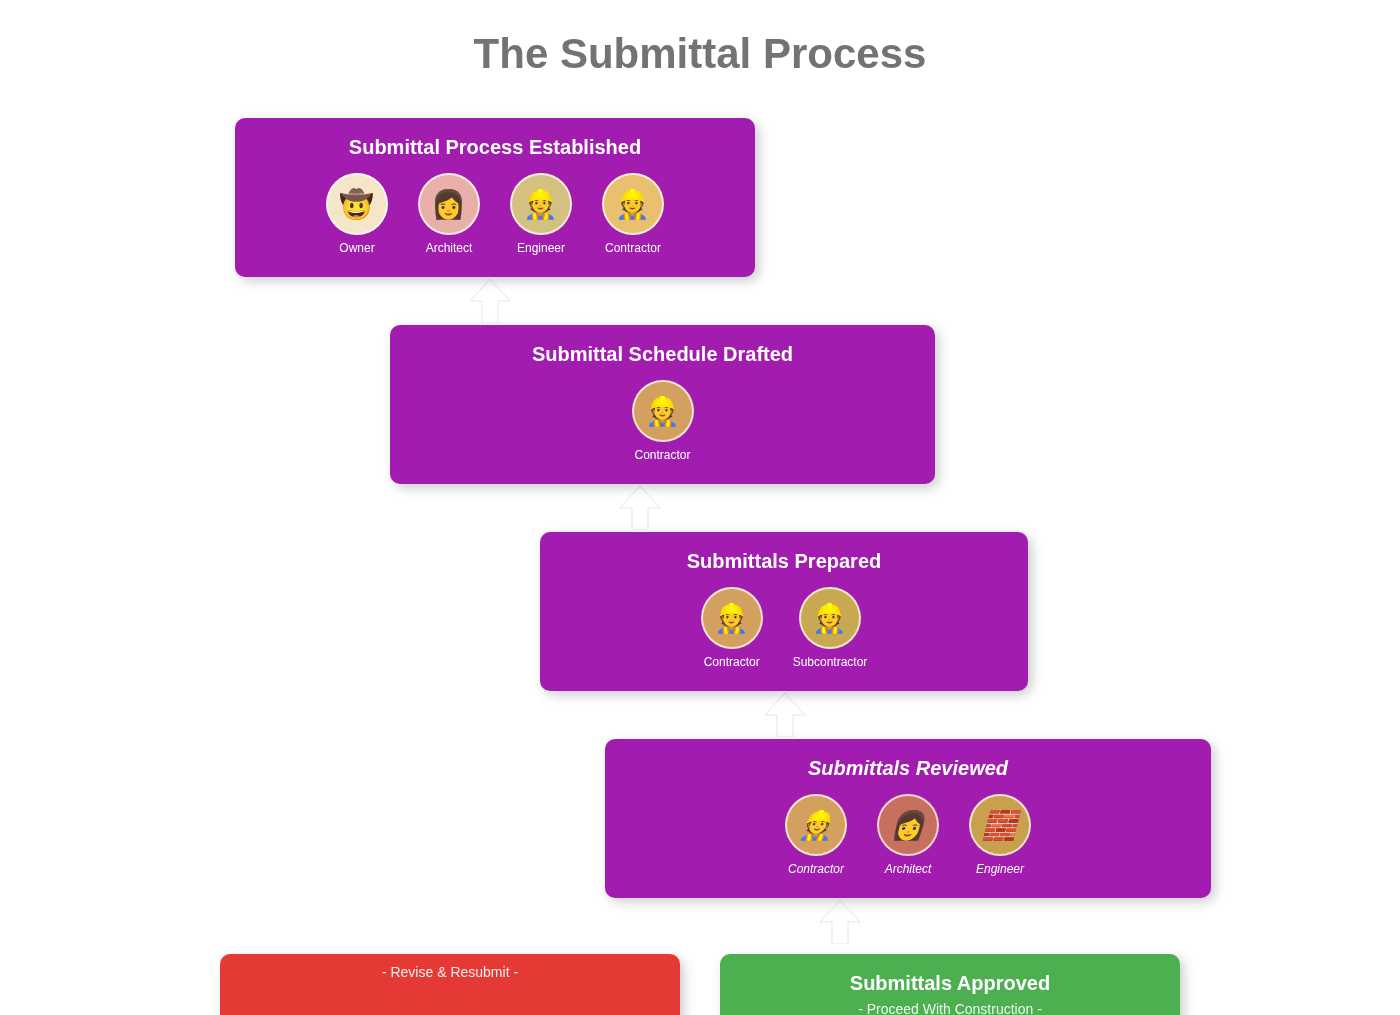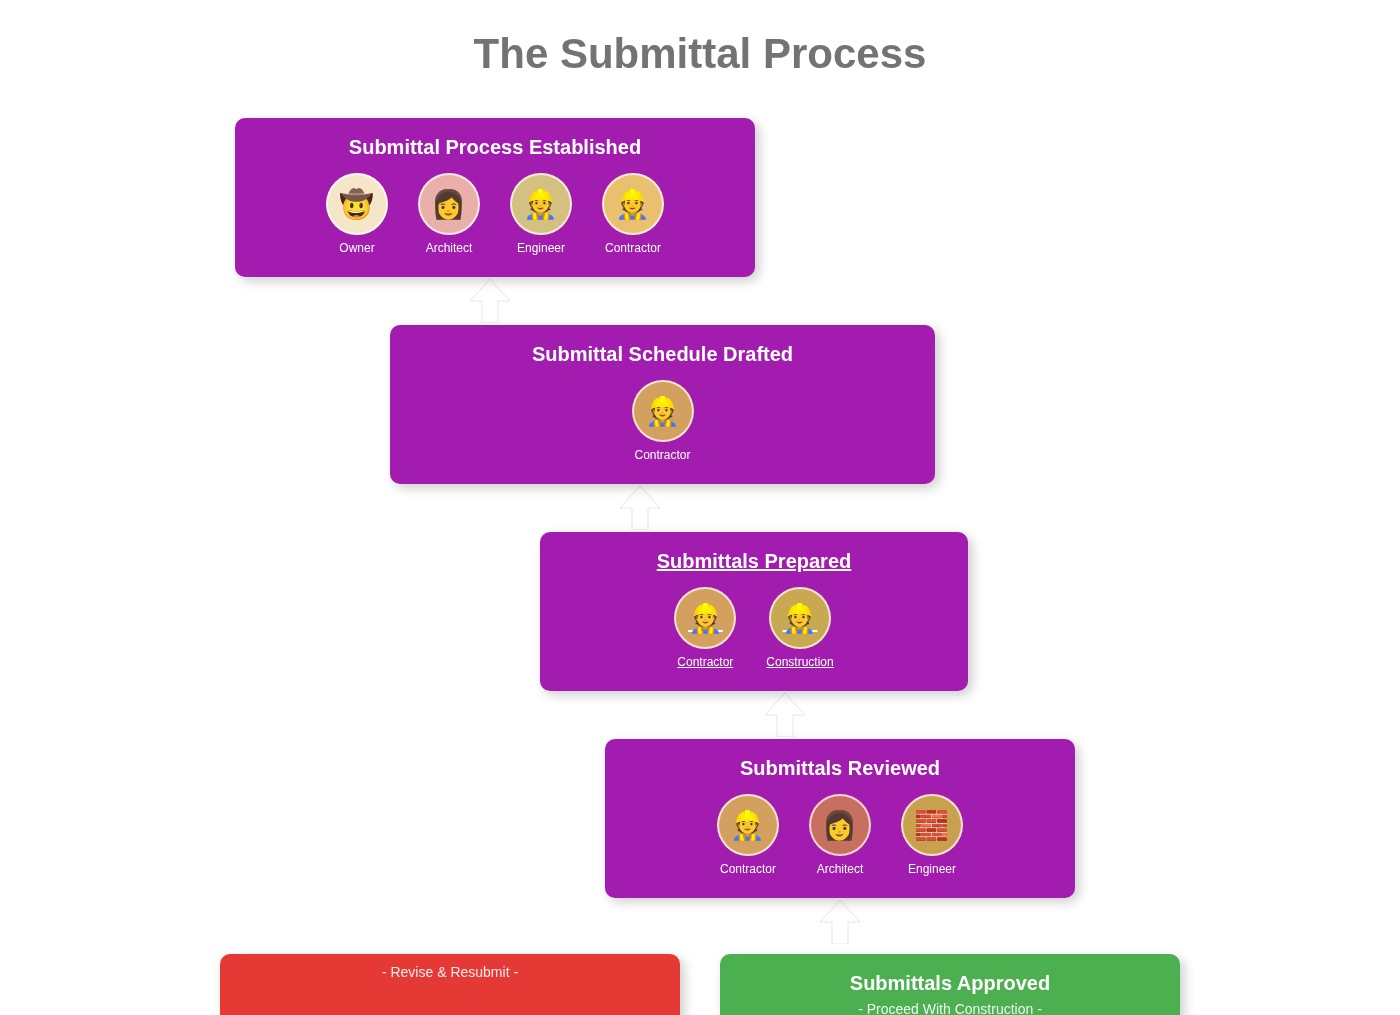--- a/index.html
+++ b/index.html
@@ -88,22 +88,22 @@
       margin: 2px 0;
     }
     .arrow-down svg {
       width: 40px;
       height: 44px;
     }
 
     
     .step-row-1 { width: 520px; align-self: flex-start; margin-left: 155px; }
     .step-row-2 { width: 545px; align-self: flex-start; margin-left: 310px; }
-    .step-row-3 { width: 428px; align-self: flex-start; margin-left: 460px; text-decoration: underline; }
-    .step-row-4 { width: 470px; align-self: flex-start; margin-left: 525px; }
+    .step-row-3 { width: 488px; align-self: flex-start; margin-left: 460px; }
+    .step-row-4 { width: 606px; align-self: flex-start; margin-left: 525px; font-style: italic; }
 
     .arrow-row-1 { margin-left: 390px; }
     .arrow-row-2 { margin-left: 540px; }
     .arrow-row-3 { margin-left: 685px; }
     .arrow-row-4 { margin-left: 740px; }
 
     
     .bottom-row {
       display: flex;
       flex-direction: row;
@@ -184,21 +184,21 @@
 
     <div class="step-box blue step-row-3">
       <div class="step-title">Submittals Prepared</div>
       <div class="avatars-row">
         <div class="avatar-item">
           <div class="avatar-circle" style="background:#d4a060;">👷</div>
           <span class="avatar-label">Contractor</span>
         </div>
         <div class="avatar-item">
           <div class="avatar-circle" style="background:#c8a850;">👷</div>
-          <span class="avatar-label">Construction</span>
+          <span class="avatar-label">Subcontractor</span>
         </div>
       </div>
     </div>
 
     <div class="arrow-down arrow-row-3">
       <svg viewBox="0 0 40 44" fill="white" xmlns="http://www.w3.org/2000/svg">
         <polygon points="20,0 40,22 28,22 28,44 12,44 12,22 0,22" fill="white" stroke="#ccc" stroke-width="0.5"></polygon>
       </svg>
     </div>
 

